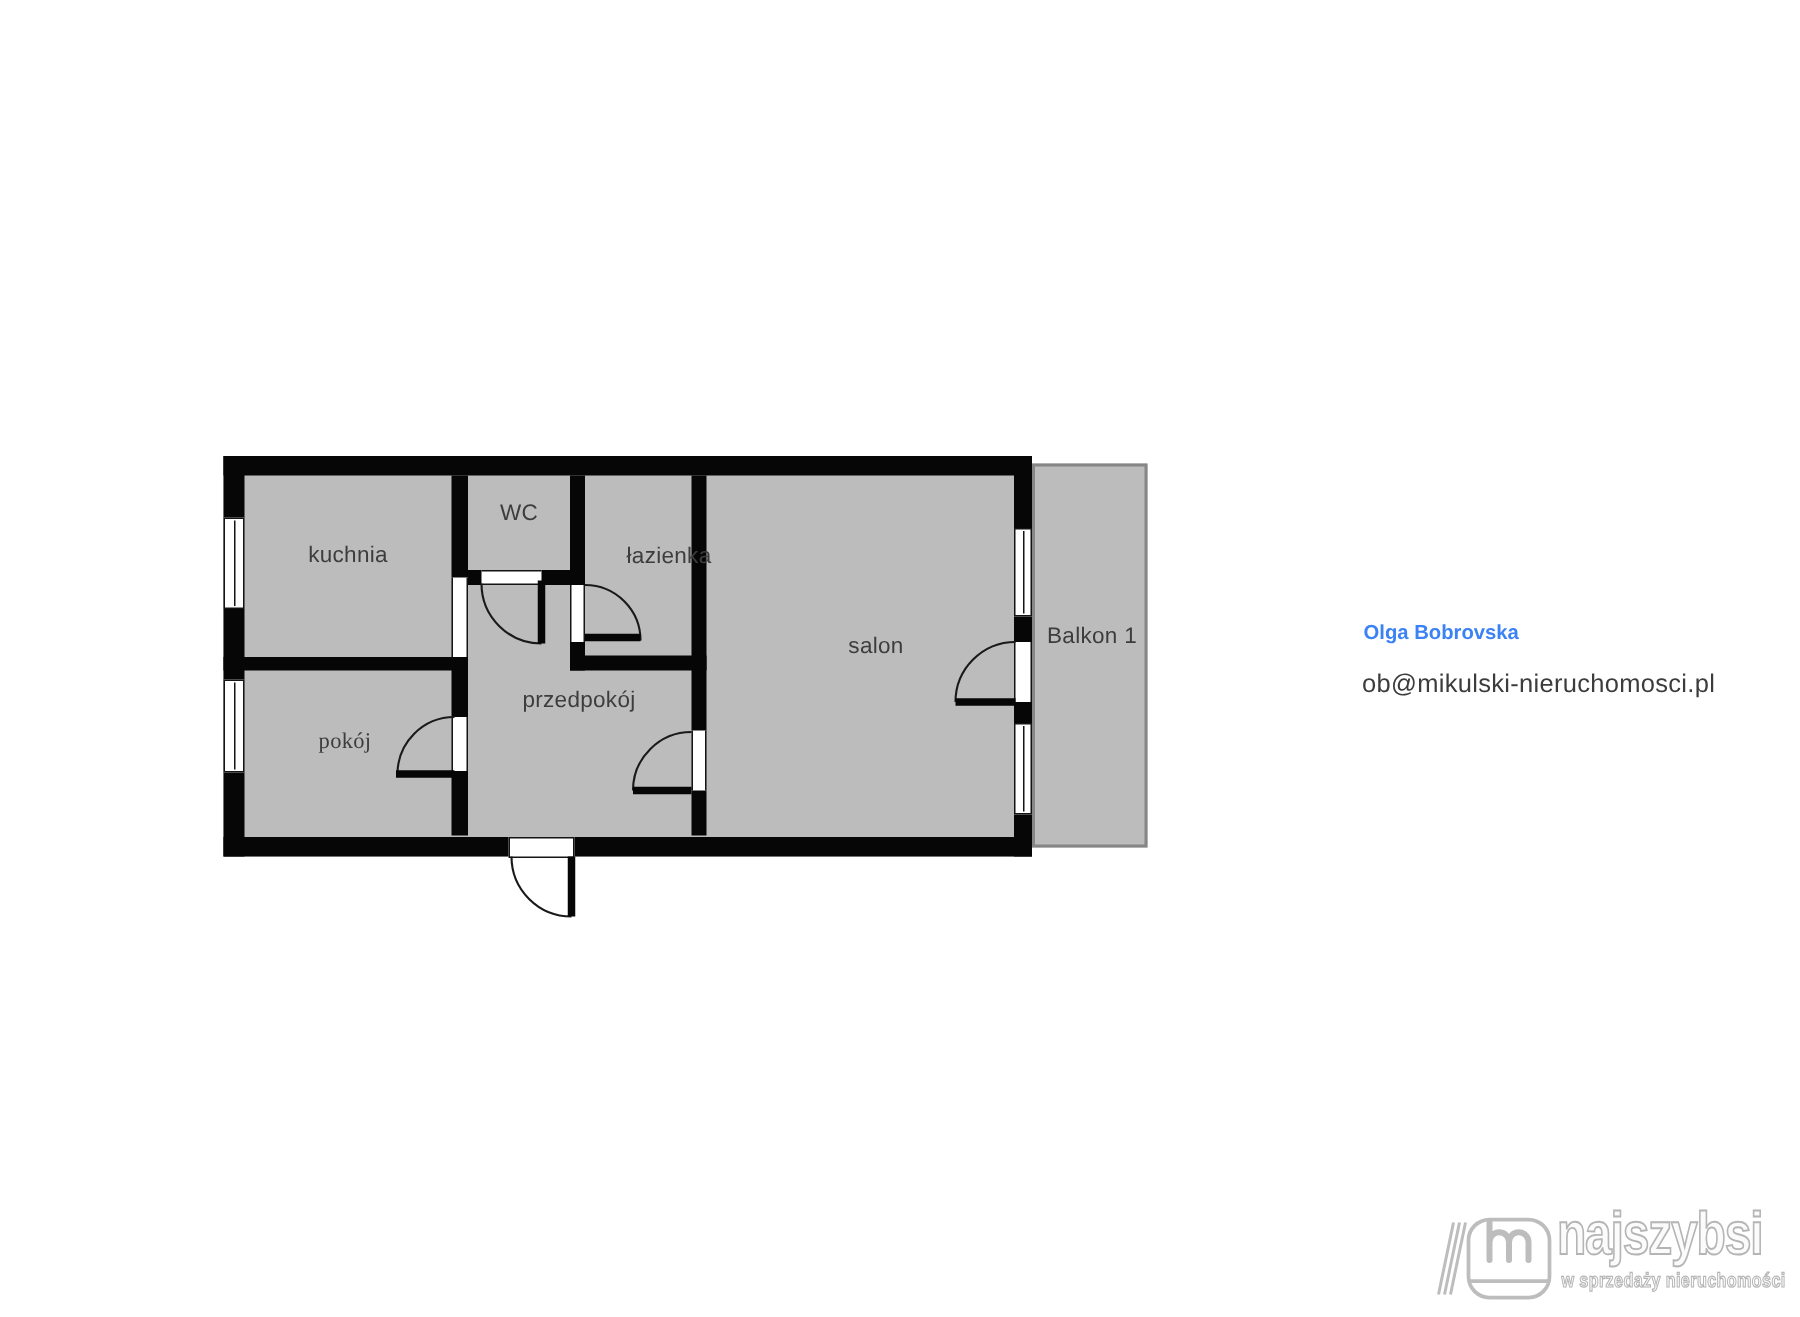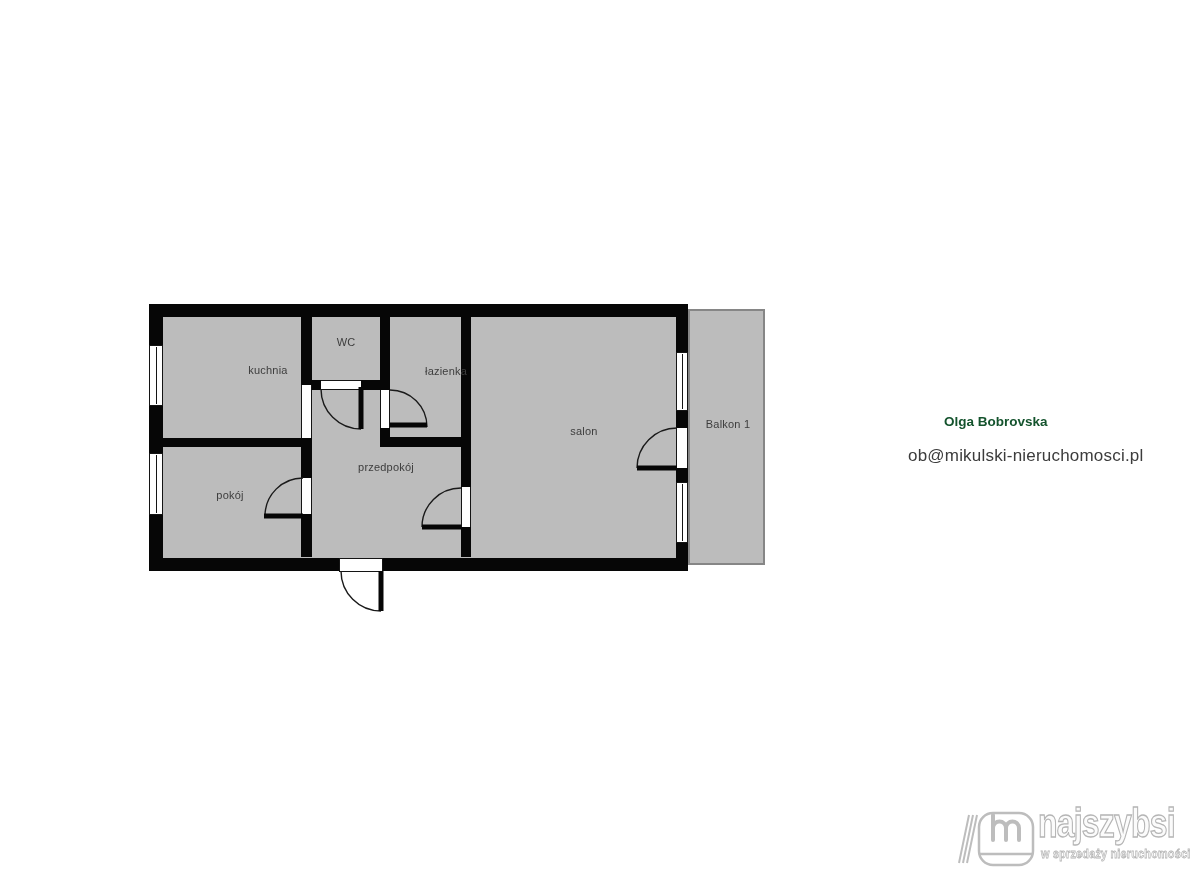--- a/index.html
+++ b/index.html
@@ -9,23 +9,23 @@
   
   .floor{background:#bcbcbc;}
   .balcony{background:#bcbcbc;border:2px solid #868686;box-sizing:border-box;}
   .wall{background:#060606;}
   .win-v{background:#ffffff;border:1px solid #141414;box-sizing:border-box;}
   .win-v::after{content:"";position:absolute;left:50%;top:1px;bottom:1px;width:1px;background:#141414;}
   .open-v{background:#ffffff;border-left:1px solid #141414;border-right:1px solid #141414;box-sizing:border-box;}
   .open-h{background:#ffffff;border-top:1px solid #141414;border-bottom:1px solid #141414;box-sizing:border-box;}
   .threshold{background:#ffffff;border:1px solid #141414;box-sizing:border-box;}
   .door-svg{left:0;top:0;pointer-events:none;}
-  .room-label{transform:translate(-50%,-50%);font-size:11px;color:#3d3d3d;white-space:nowrap;letter-spacing:.2px;}
+  .room-label{transform:translate(-50%,-50%);font-size:15px;color:#3d3d3d;white-space:nowrap;letter-spacing:.2px;}
   
-  .agent-name{left:944px;top:414px;font-size:13.5px;font-weight:600;color:#14532d;white-space:nowrap;}
+  .agent-name{left:909px;top:414px;font-size:13.5px;font-weight:600;color:#3b82f6;white-space:nowrap;}
   .agent-email{left:908px;top:446px;font-size:17px;color:#3c3c3c;white-space:nowrap;letter-spacing:.2px;}
   
   .logo-brand{left:1038px;top:803px;font-size:40px;font-weight:700;line-height:1;color:#fbfbfb;
               -webkit-text-stroke:1.3px #b5b5b5;letter-spacing:-1px;transform:scaleX(.8);
               transform-origin:left top;white-space:nowrap;}
   .logo-tagline{left:1041px;top:846px;font-size:13.5px;font-weight:700;color:#fbfbfb;
               -webkit-text-stroke:.8px #b5b5b5;letter-spacing:.3px;transform:scaleX(.8);
               transform-origin:left top;white-space:nowrap;}
 </style>
 </head>
@@ -74,24 +74,24 @@
     <g stroke="#060606" stroke-width="5">
       <line x1="361" y1="387" x2="361" y2="429"></line>
       <line x1="390" y1="425" x2="427" y2="425"></line>
       <line x1="264" y1="516" x2="303" y2="516"></line>
       <line x1="422" y1="527" x2="461" y2="527"></line>
       <line x1="637" y1="468" x2="677" y2="468"></line>
       <line x1="381" y1="571" x2="381" y2="611"></line>
     </g>
   </svg>
 
-  <div class="abs room-label" style="left:232px;top:370px;margin-left:36px;">kuchnia</div>
+  <div class="abs room-label" style="left:232px;top:370px;">kuchnia</div>
   <div class="abs room-label" style="left:346px;top:342px;">WC</div>
   <div class="abs room-label" style="left:446px;top:371px;">łazienka</div>
-  <div class="abs room-label" style="left:230px;top:495px;">pokój</div>
+  <div class="abs room-label" style="left:230px;top:495px;font-family:Liberation Serif, serif;">pokój</div>
   <div class="abs room-label" style="left:386px;top:467px;">przedpokój</div>
   <div class="abs room-label" style="left:584px;top:431px;">salon</div>
   <div class="abs room-label" style="left:728px;top:424px;">Balkon 1</div>
 
   <div>
     <div class="abs agent-name">Olga Bobrovska</div>
     <div class="abs agent-email">ob@mikulski-nieruchomosci.pl</div>
   </div>
 
   <div>

